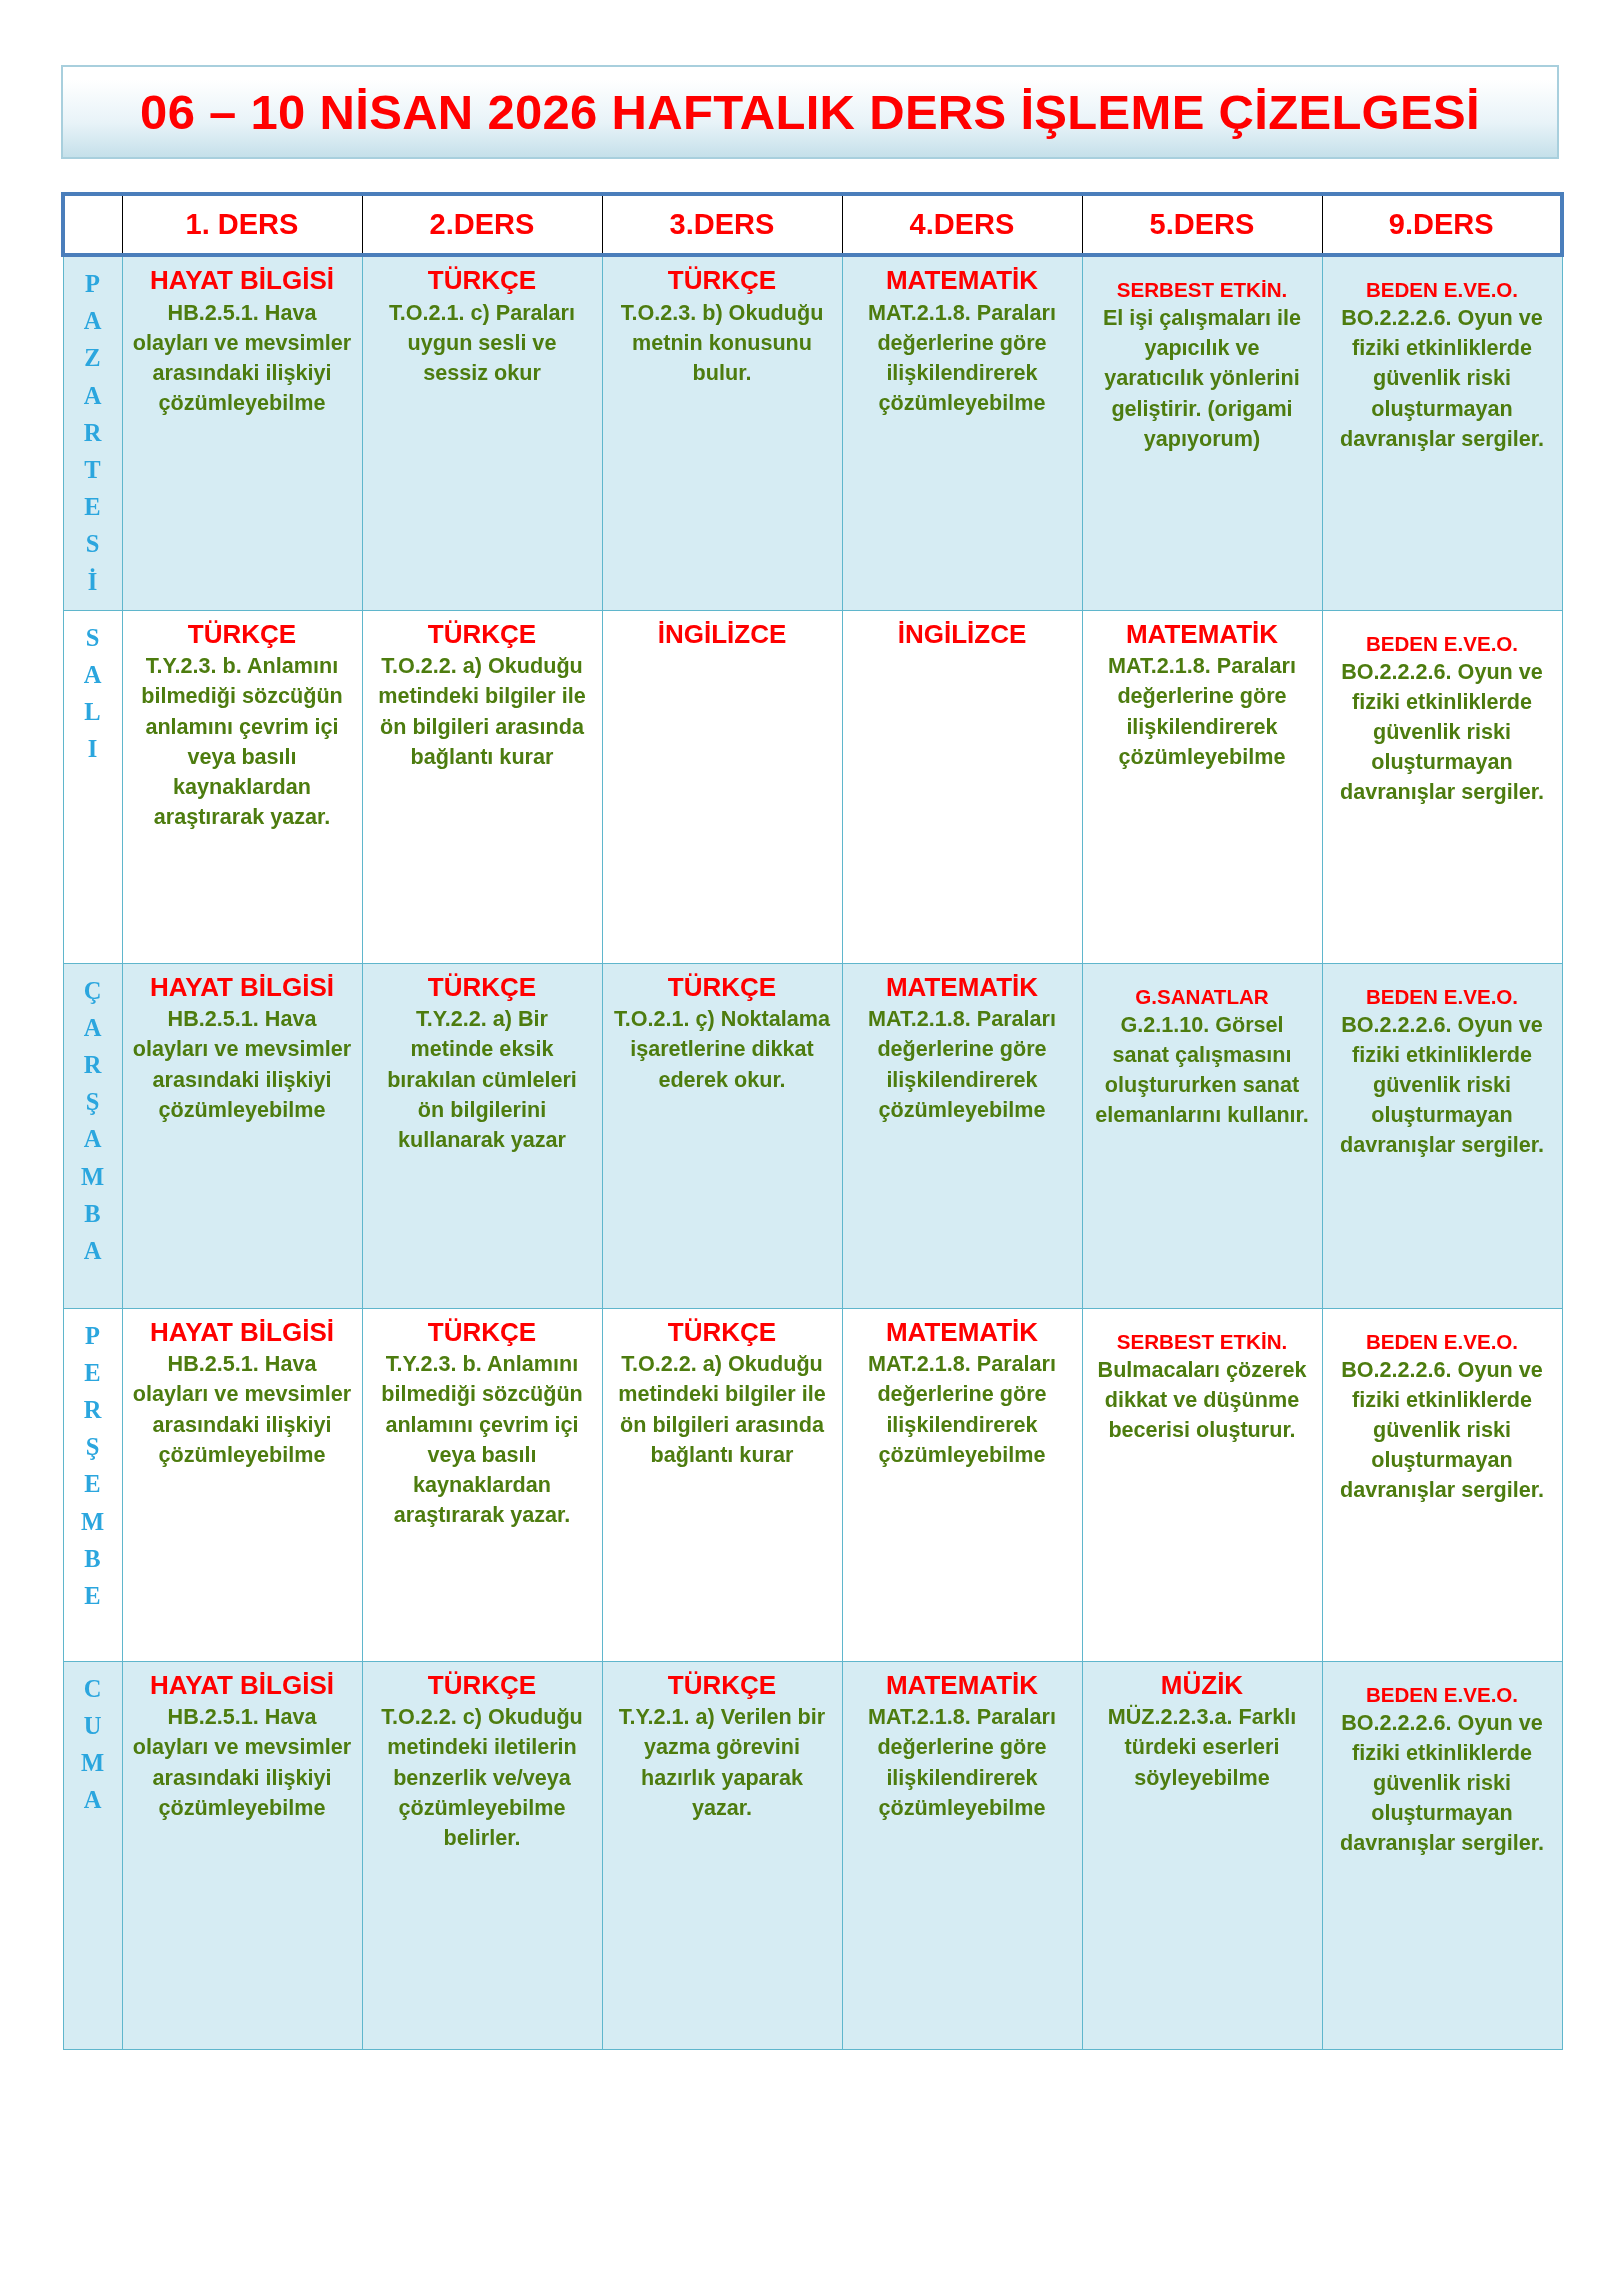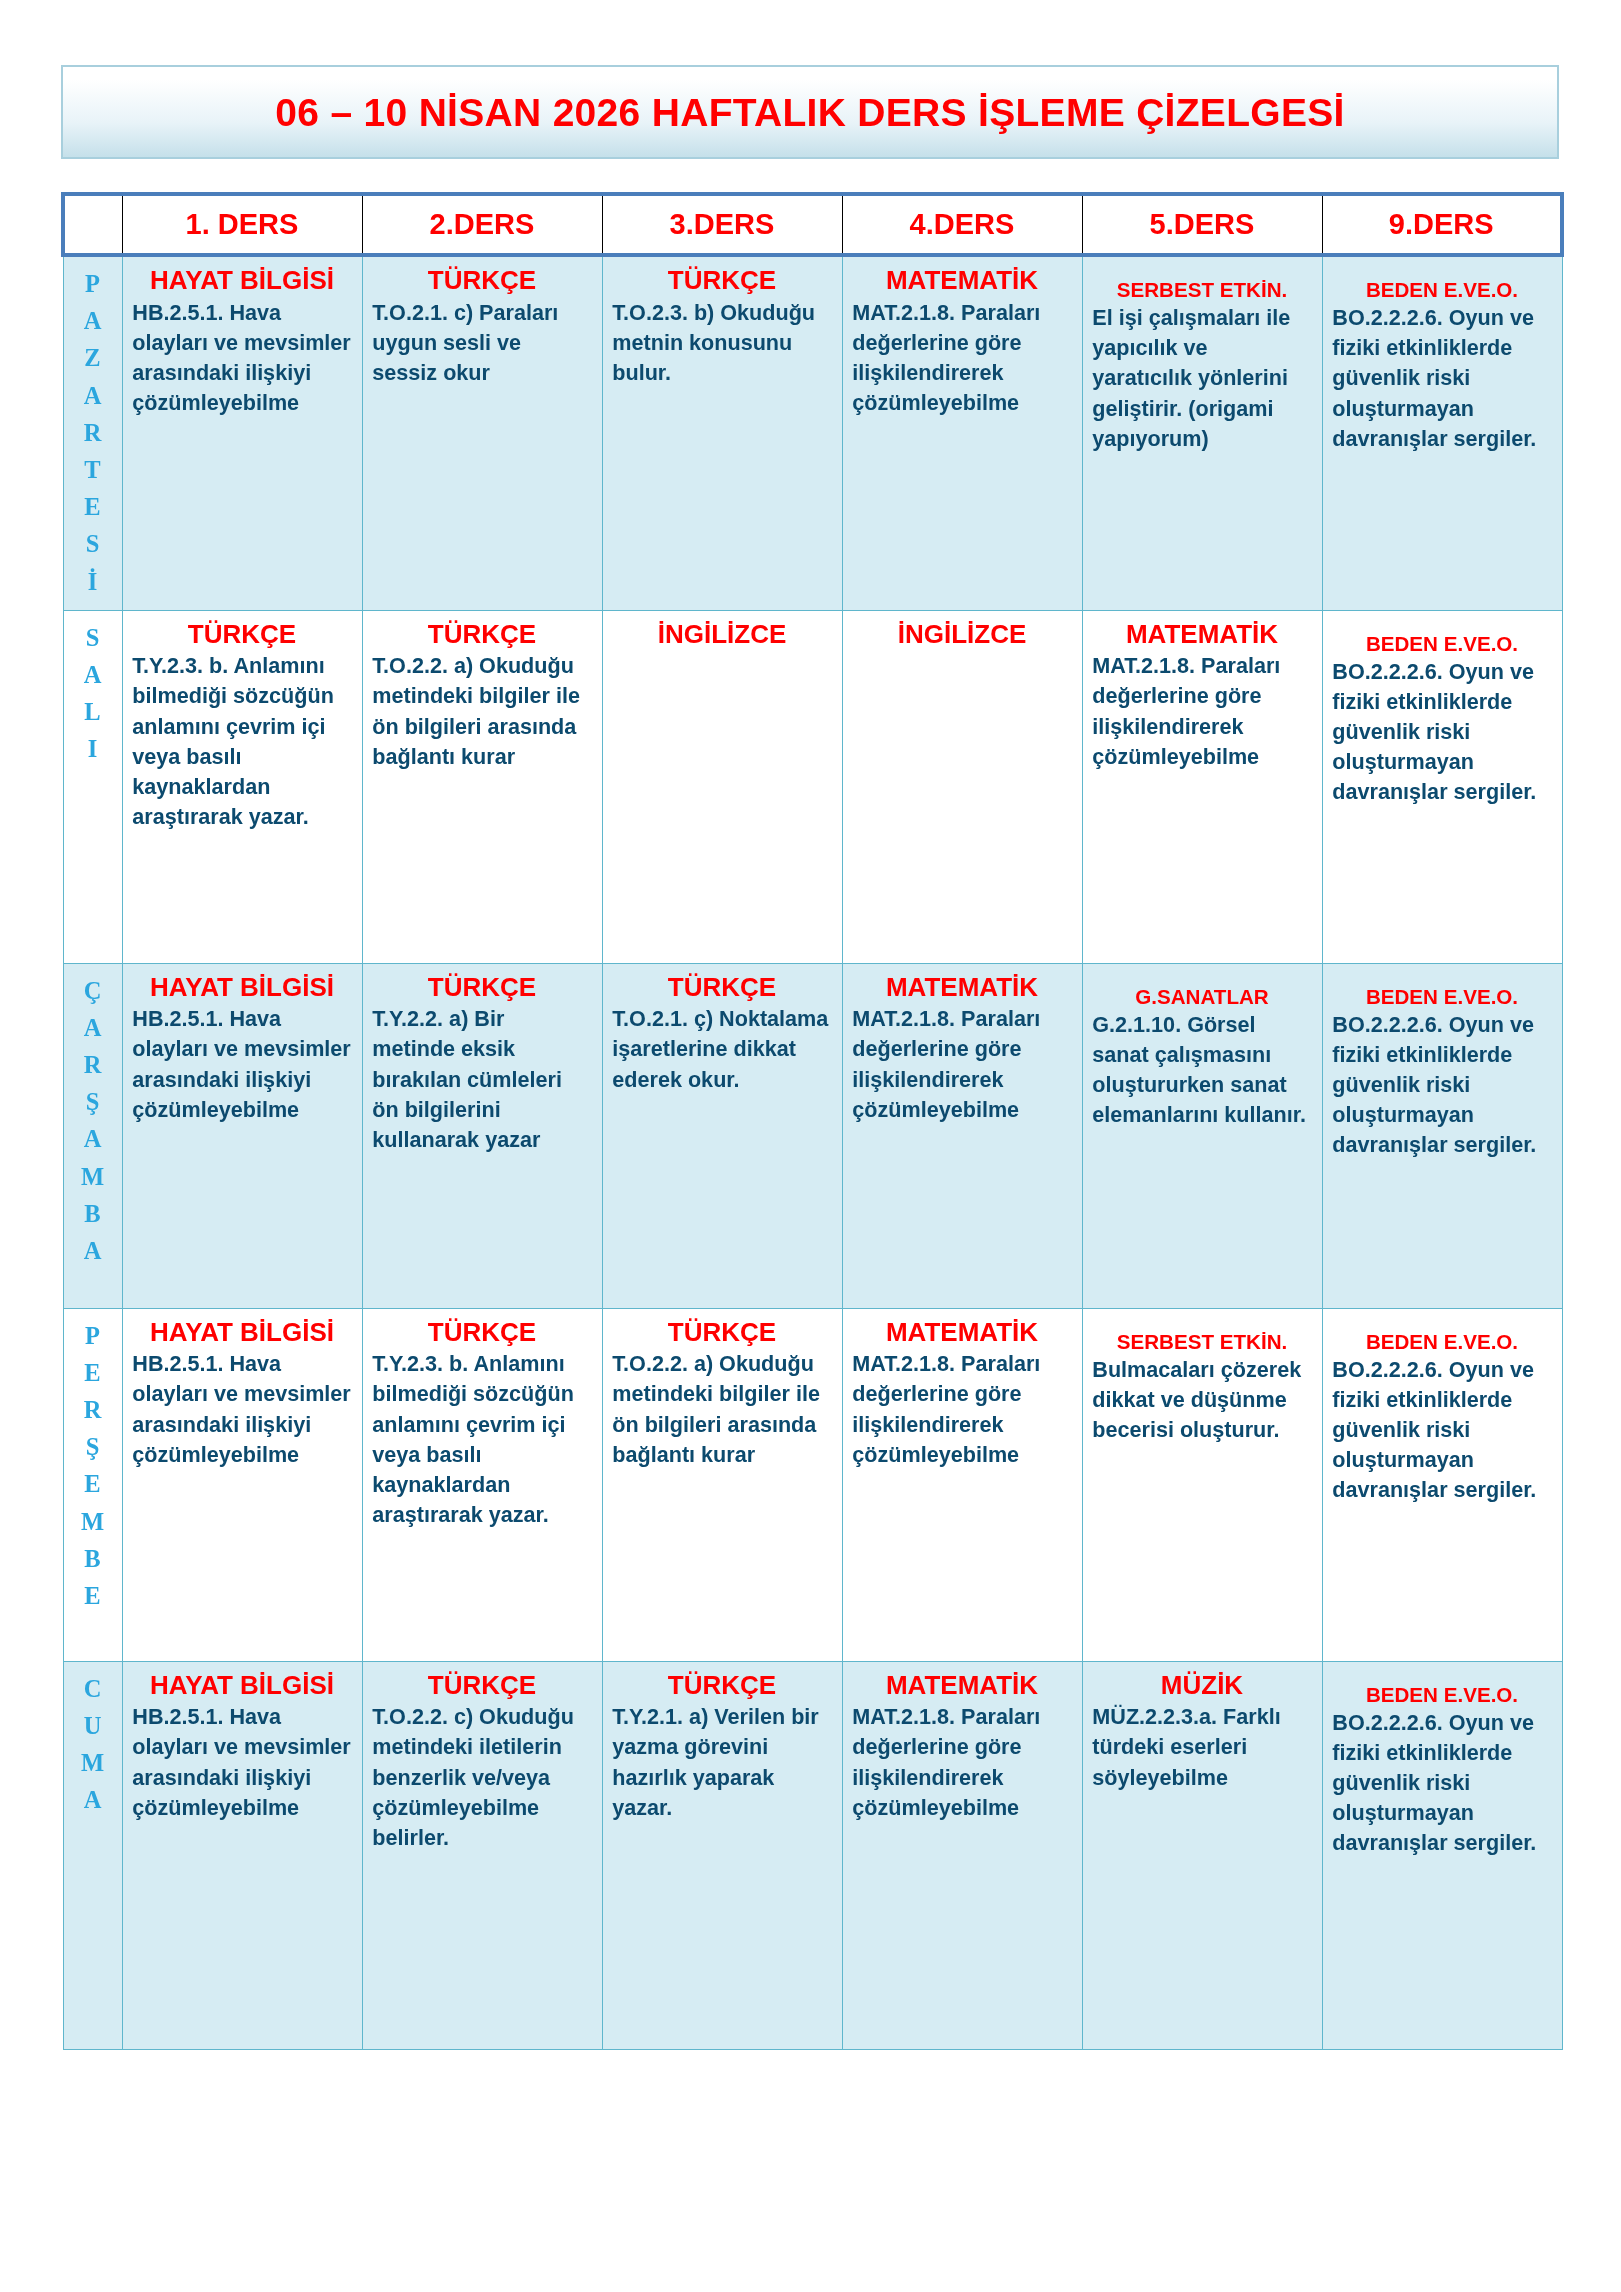--- a/index.html
+++ b/index.html
@@ -35,21 +35,21 @@
     box-sizing: border-box;
     background: linear-gradient(to bottom, #ffffff 0%, #ffffff 14%, #e8f3f8 62%, #c5e0ea 100%);
     border: 2px solid #a8cfdd;
     display: flex;
     align-items: center;
     justify-content: center;
   }
   .title-text {
     font-family: "Liberation Sans", sans-serif;
     font-weight: bold;
-    font-size: 39px;
+    font-size: 49px;
     letter-spacing: 0.3px;
     color: #ff0000;
     white-space: nowrap;
     line-height: 1;
   }
 
   
   .sched-wrap {
     position: absolute;
     left: 61px;
@@ -119,22 +119,22 @@
     color: #ff0000;
     font-weight: bold;
     font-size: 26px;
     line-height: 1.22;
     margin-bottom: 1px;
     white-space: nowrap;
   }
   .subject.small { font-size: 20.6px; margin-top: 12px; }
   .objective {
     display: block;
-    text-align: left;
-    color: #0c4a6e;
+    text-align: center;
+    color: #4d7c0f;
     font-weight: bold;
     font-size: 21.6px;
     line-height: 1.40;
   }
   .objective:empty { display: none; }
 
   
   col.c-day  { width: 59px; }
   col.c-les  { width: 240px; }
 

